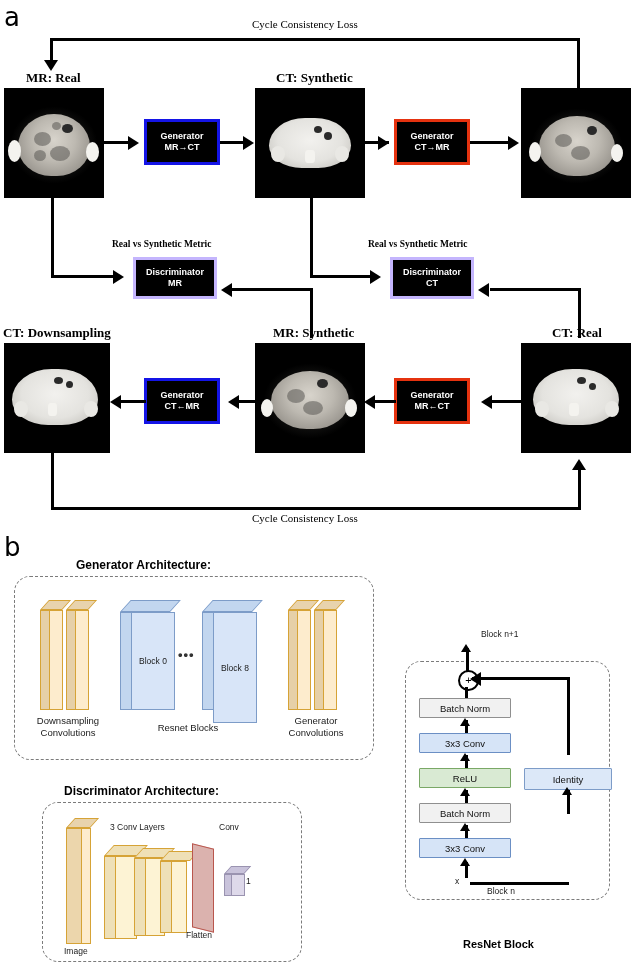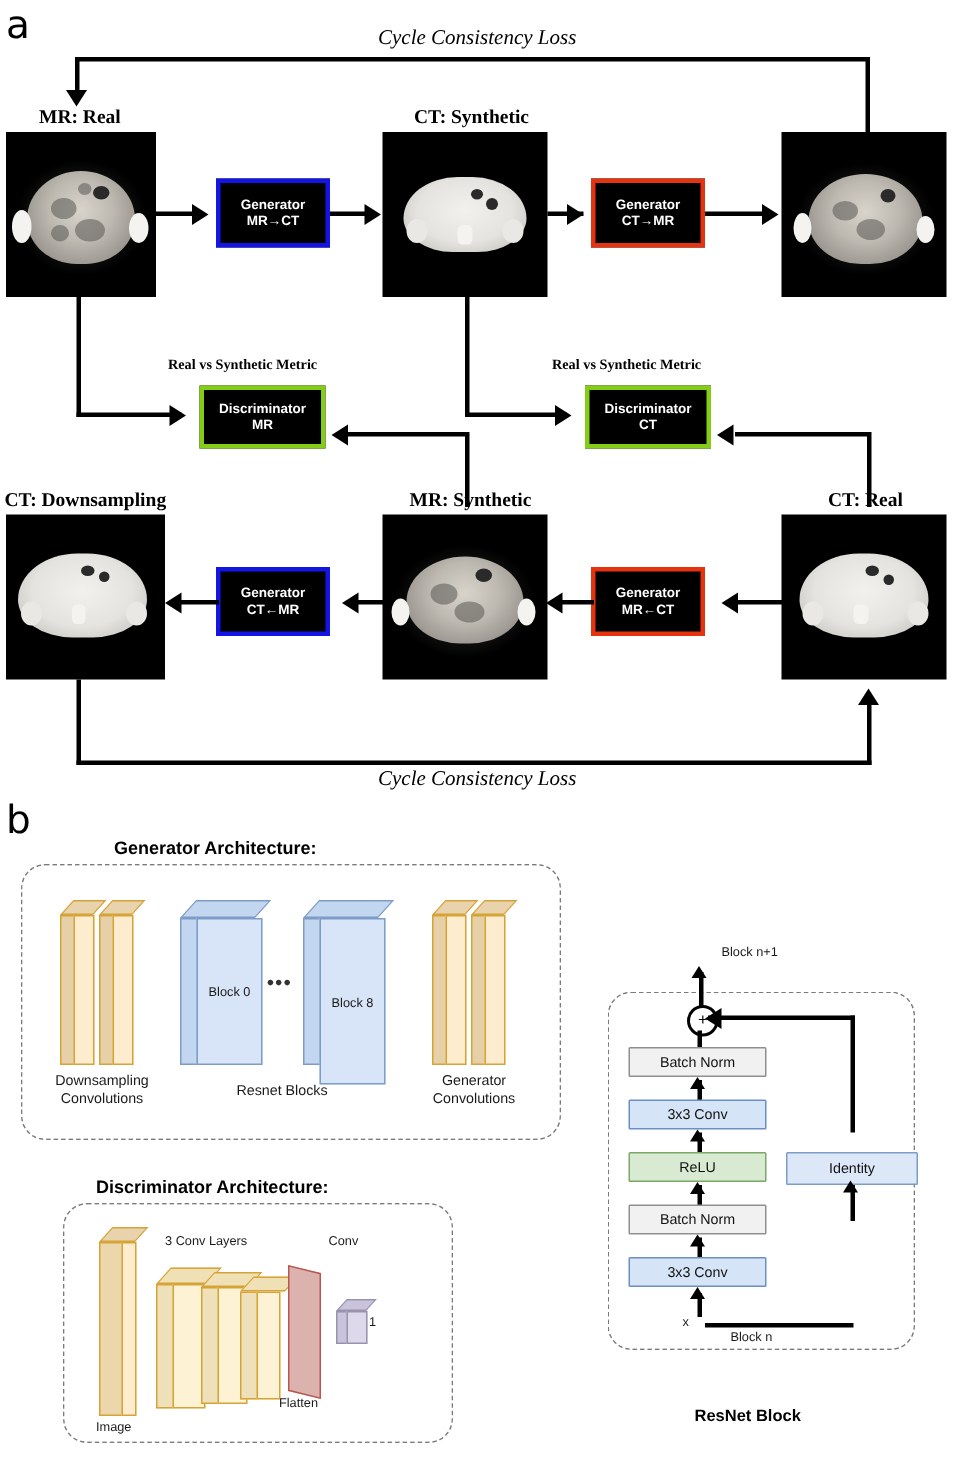--- a/index.html
+++ b/index.html
@@ -5,21 +5,21 @@
   html,body{margin:0;padding:0;background:#ffffff;}
   body{width:640px;height:971px;position:relative;overflow:hidden;
        font-family:"Liberation Sans",sans-serif;color:#000;}
   .abs{position:absolute;}
 
   
   .panel-letter{font-size:26px;font-family:"DejaVu Sans",sans-serif;font-weight:400;line-height:1;}
 
   
   .cap{font-size:13px;font-weight:700;font-family:"Liberation Serif",serif;white-space:nowrap;}
-  .cyc{font-size:14px;font-family:"Liberation Serif",serif;white-space:nowrap;font-style:italic;}
+  .cyc{font-size:11px;font-family:"Liberation Serif",serif;white-space:nowrap;}
   .metric{font-size:9.5px;font-weight:700;font-family:"Liberation Serif",serif;white-space:nowrap;}
 
   
   .scan{background:#000;position:absolute;overflow:hidden;}
   .scan .body{position:absolute;border-radius:50% 50% 46% 46%/52% 52% 48% 48%;}
   .mr .body{background:radial-gradient(ellipse at 50% 42%,#d8d4cc 0%,#bdb9b1 42%,#9e9a93 72%,#6e6b66 100%);}
   .ct .body{background:radial-gradient(ellipse at 50% 45%,#f2f1ee 0%,#e4e3df 55%,#c9c7c2 85%,#a8a6a1 100%);}
   .scan .organ{position:absolute;border-radius:50%;}
   .scan .dark{background:#2a2a2a;}
   .scan .mid{background:rgba(90,88,84,.55);}
@@ -27,21 +27,21 @@
   .scan .halo{position:absolute;border-radius:50%;
               background:radial-gradient(ellipse,rgba(120,118,112,.45) 0%,rgba(0,0,0,0) 70%);}
 
   
   .modbox{position:absolute;background:#000;display:flex;flex-direction:column;
           align-items:center;justify-content:center;color:#fff;
           font-family:"Liberation Sans",sans-serif;font-weight:700;
           font-size:9px;line-height:11px;text-align:center;box-sizing:border-box;}
   .modbox.blue{border:3px solid #1414e6;}
   .modbox.red{border:3px solid #e5320f;}
-  .modbox.green{border:3px solid #84cc16;}
+  .modbox.green{border:3px solid #c4b5fd;}
 
   
   .ln{position:absolute;background:#000;}
   .hl{height:3px;}
   .vl{width:3px;}
   .arr{position:absolute;width:0;height:0;}
   .arr-r{border-top:7px solid transparent;border-bottom:7px solid transparent;border-left:11px solid #000;}
   .arr-l{border-top:7px solid transparent;border-bottom:7px solid transparent;border-right:11px solid #000;}
   .arr-d{border-left:7px solid transparent;border-right:7px solid transparent;border-top:11px solid #000;}
   .arr-u{border-left:7px solid transparent;border-right:7px solid transparent;border-bottom:11px solid #000;}

